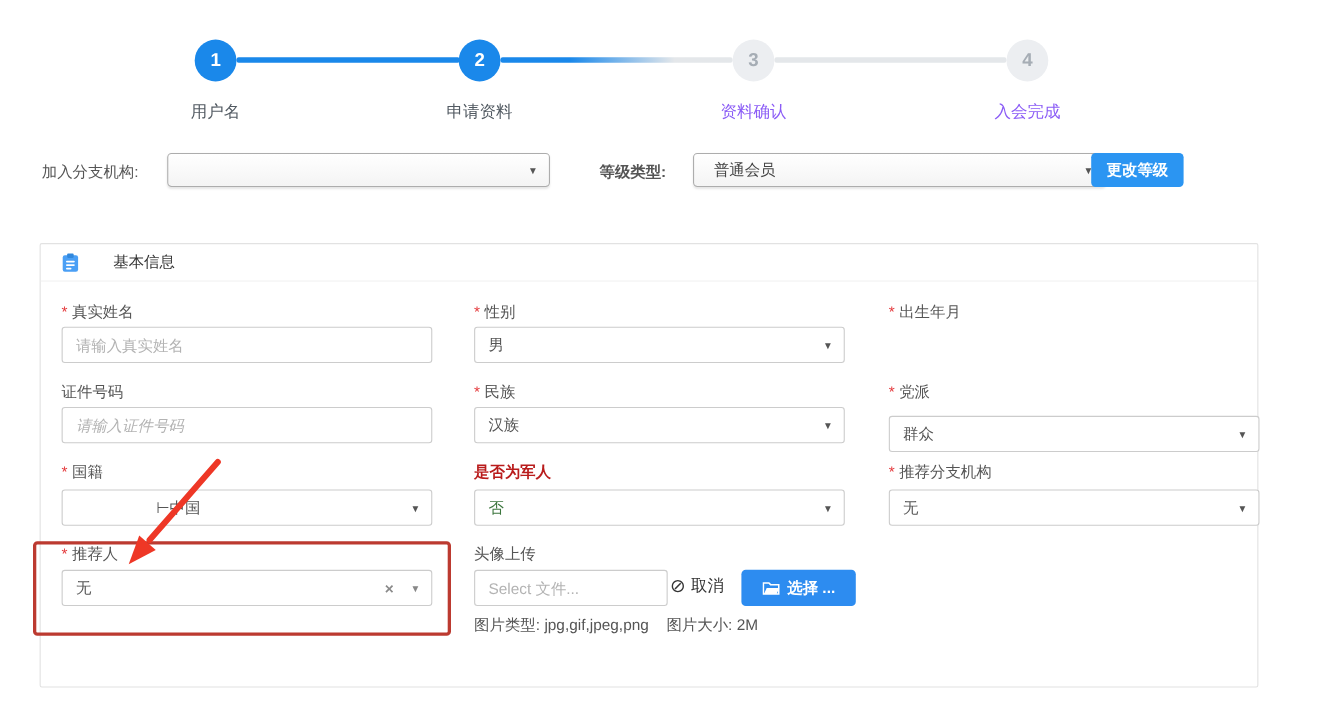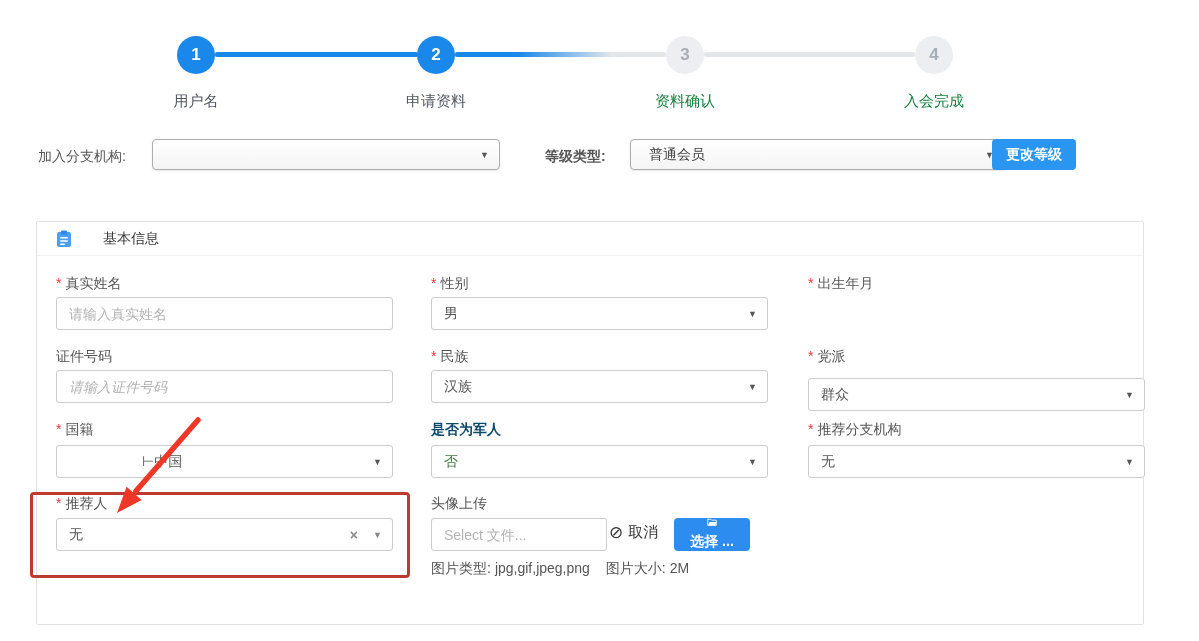--- a/index.html
+++ b/index.html
@@ -6,21 +6,21 @@
   html,body { width:1199px; height:641px; background:#fff; font-family:"Liberation Sans", sans-serif; }
   .stage { position:relative; width:1199px; height:641px; overflow:hidden; background:#fff; }
 
   
   .step-circle { position:absolute; width:38px; height:38px; border-radius:50%; top:36px;
     display:flex; align-items:center; justify-content:center; font-size:17px; font-weight:bold; z-index:2; }
   .step-active { background:#1a88ea; color:#fff; }
   .step-idle   { background:#eceef1; color:#a6adb5; }
   .step-label  { position:absolute; top:92px; width:140px; text-align:center; font-size:15px; }
   .step-label.on  { color:#525a62; }
-  .step-label.off { color:#15803d; }
+  .step-label.off { color:#8b5cf6; }
   .connector { position:absolute; top:52px; height:5px; z-index:1; border-radius:2px; }
 
   
   .bar-label { position:absolute; font-size:14px; color:#555; }
   .native-select { position:absolute; height:31px; background:linear-gradient(#ffffff,#f4f4f4);
     border:1px solid #adadad; border-radius:4px; box-shadow:0 1px 2px rgba(0,0,0,0.10);
     font-size:14px; color:#444; display:flex; align-items:center; cursor:pointer; }
   .native-select .val { flex:1; }
   .caret { font-size:9px; color:#555; position:absolute; right:10px; top:50%; transform:translateY(-50%); }
   .btn-blue { position:absolute; background:#2b95f2; color:#fff; border:none; border-radius:4px;
@@ -28,21 +28,21 @@
 
   
   .panel { position:absolute; left:36px; top:221px; width:1108px; height:404px;
     border:1px solid #e2e2e2; border-radius:2px; background:#fff; }
   .panel-header { position:absolute; left:0; top:0; width:100%; height:34px;
     border-bottom:1px solid #f2f2f2; display:flex; align-items:center; padding-left:19px;gap:22px; }
   .panel-title { font-size:14px; color:#333; margin-left:9px; }
 
   .lbl { position:absolute; font-size:14px; color:#555; white-space:nowrap; }
   .req { color:#e4393c; margin-right:4px; }
-  .green-lbl { color:#0c4a6e; font-weight:bold; }
+  .green-lbl { color:#b91c1c; font-weight:bold; }
   .inp { position:absolute; height:33px; border:1px solid #ccc; border-radius:3px;
     font-size:14px; color:#555; padding:0 12px; background:#fff; width:337px;
     font-family:"Liberation Sans",sans-serif; }
   .inp::placeholder { color:#b3b3b3; opacity:1; }
   .sel { position:absolute; width:337px; height:33px; border:1px solid #ccc; border-radius:3px;
     background:#fff; font-size:14px; color:#555; display:flex; align-items:center;
     padding-left:12px; cursor:pointer; }
   .sel .green-val { color:#3c763d; }
   .clear-x { position:absolute; right:34px; top:50%; transform:translateY(-50%);
     font-size:14px; font-weight:bold; color:#8a8a8a; cursor:pointer; }
@@ -155,21 +155,21 @@
       <span class="clear-x">×</span>
       <span class="caret" style="color:#888;">▼</span>
     </div>
 
     <div class="lbl" style="left:394px;top:273px;"><span>头像上传</span></div>
     <input class="inp" style="left: 394px; top: 296px; width: 176px;" placeholder="Select 文件...">
     <button class="cancel-btn" style="left:572px;top:300px;">
       <span style="font-size:17px;">⊘</span>
       <span>取消</span>
     </button>
-    <button class="btn-blue choose-btn" style="left:637px;top:296px;width:76px;height:33px;position:absolute;background:#2d8cf0;flex-direction:column;">
+    <button class="btn-blue choose-btn" style="left:637px;top:296px;width:104px;height:33px;position:absolute;background:#2d8cf0;">
       <svg width="16" height="13" viewBox="0 0 16 13">
         <path d="M1 2 L6 2 L7.5 3.5 L15 3.5 L15 12 L1 12 Z" fill="none" stroke="#fff" stroke-width="1.4"></path>
         <path d="M1.5 12 L4 6.5 L15.5 6.5 L13 12 Z" fill="#fff"></path>
       </svg>
       <span>选择 ...</span>
     </button>
 
     <div class="note" style="left:394px;top:338px;">
       <span>图片类型:</span><span>jpg,gif,jpeg,png</span><span class="gap">图片大小:</span><span>2M</span>
     </div>

